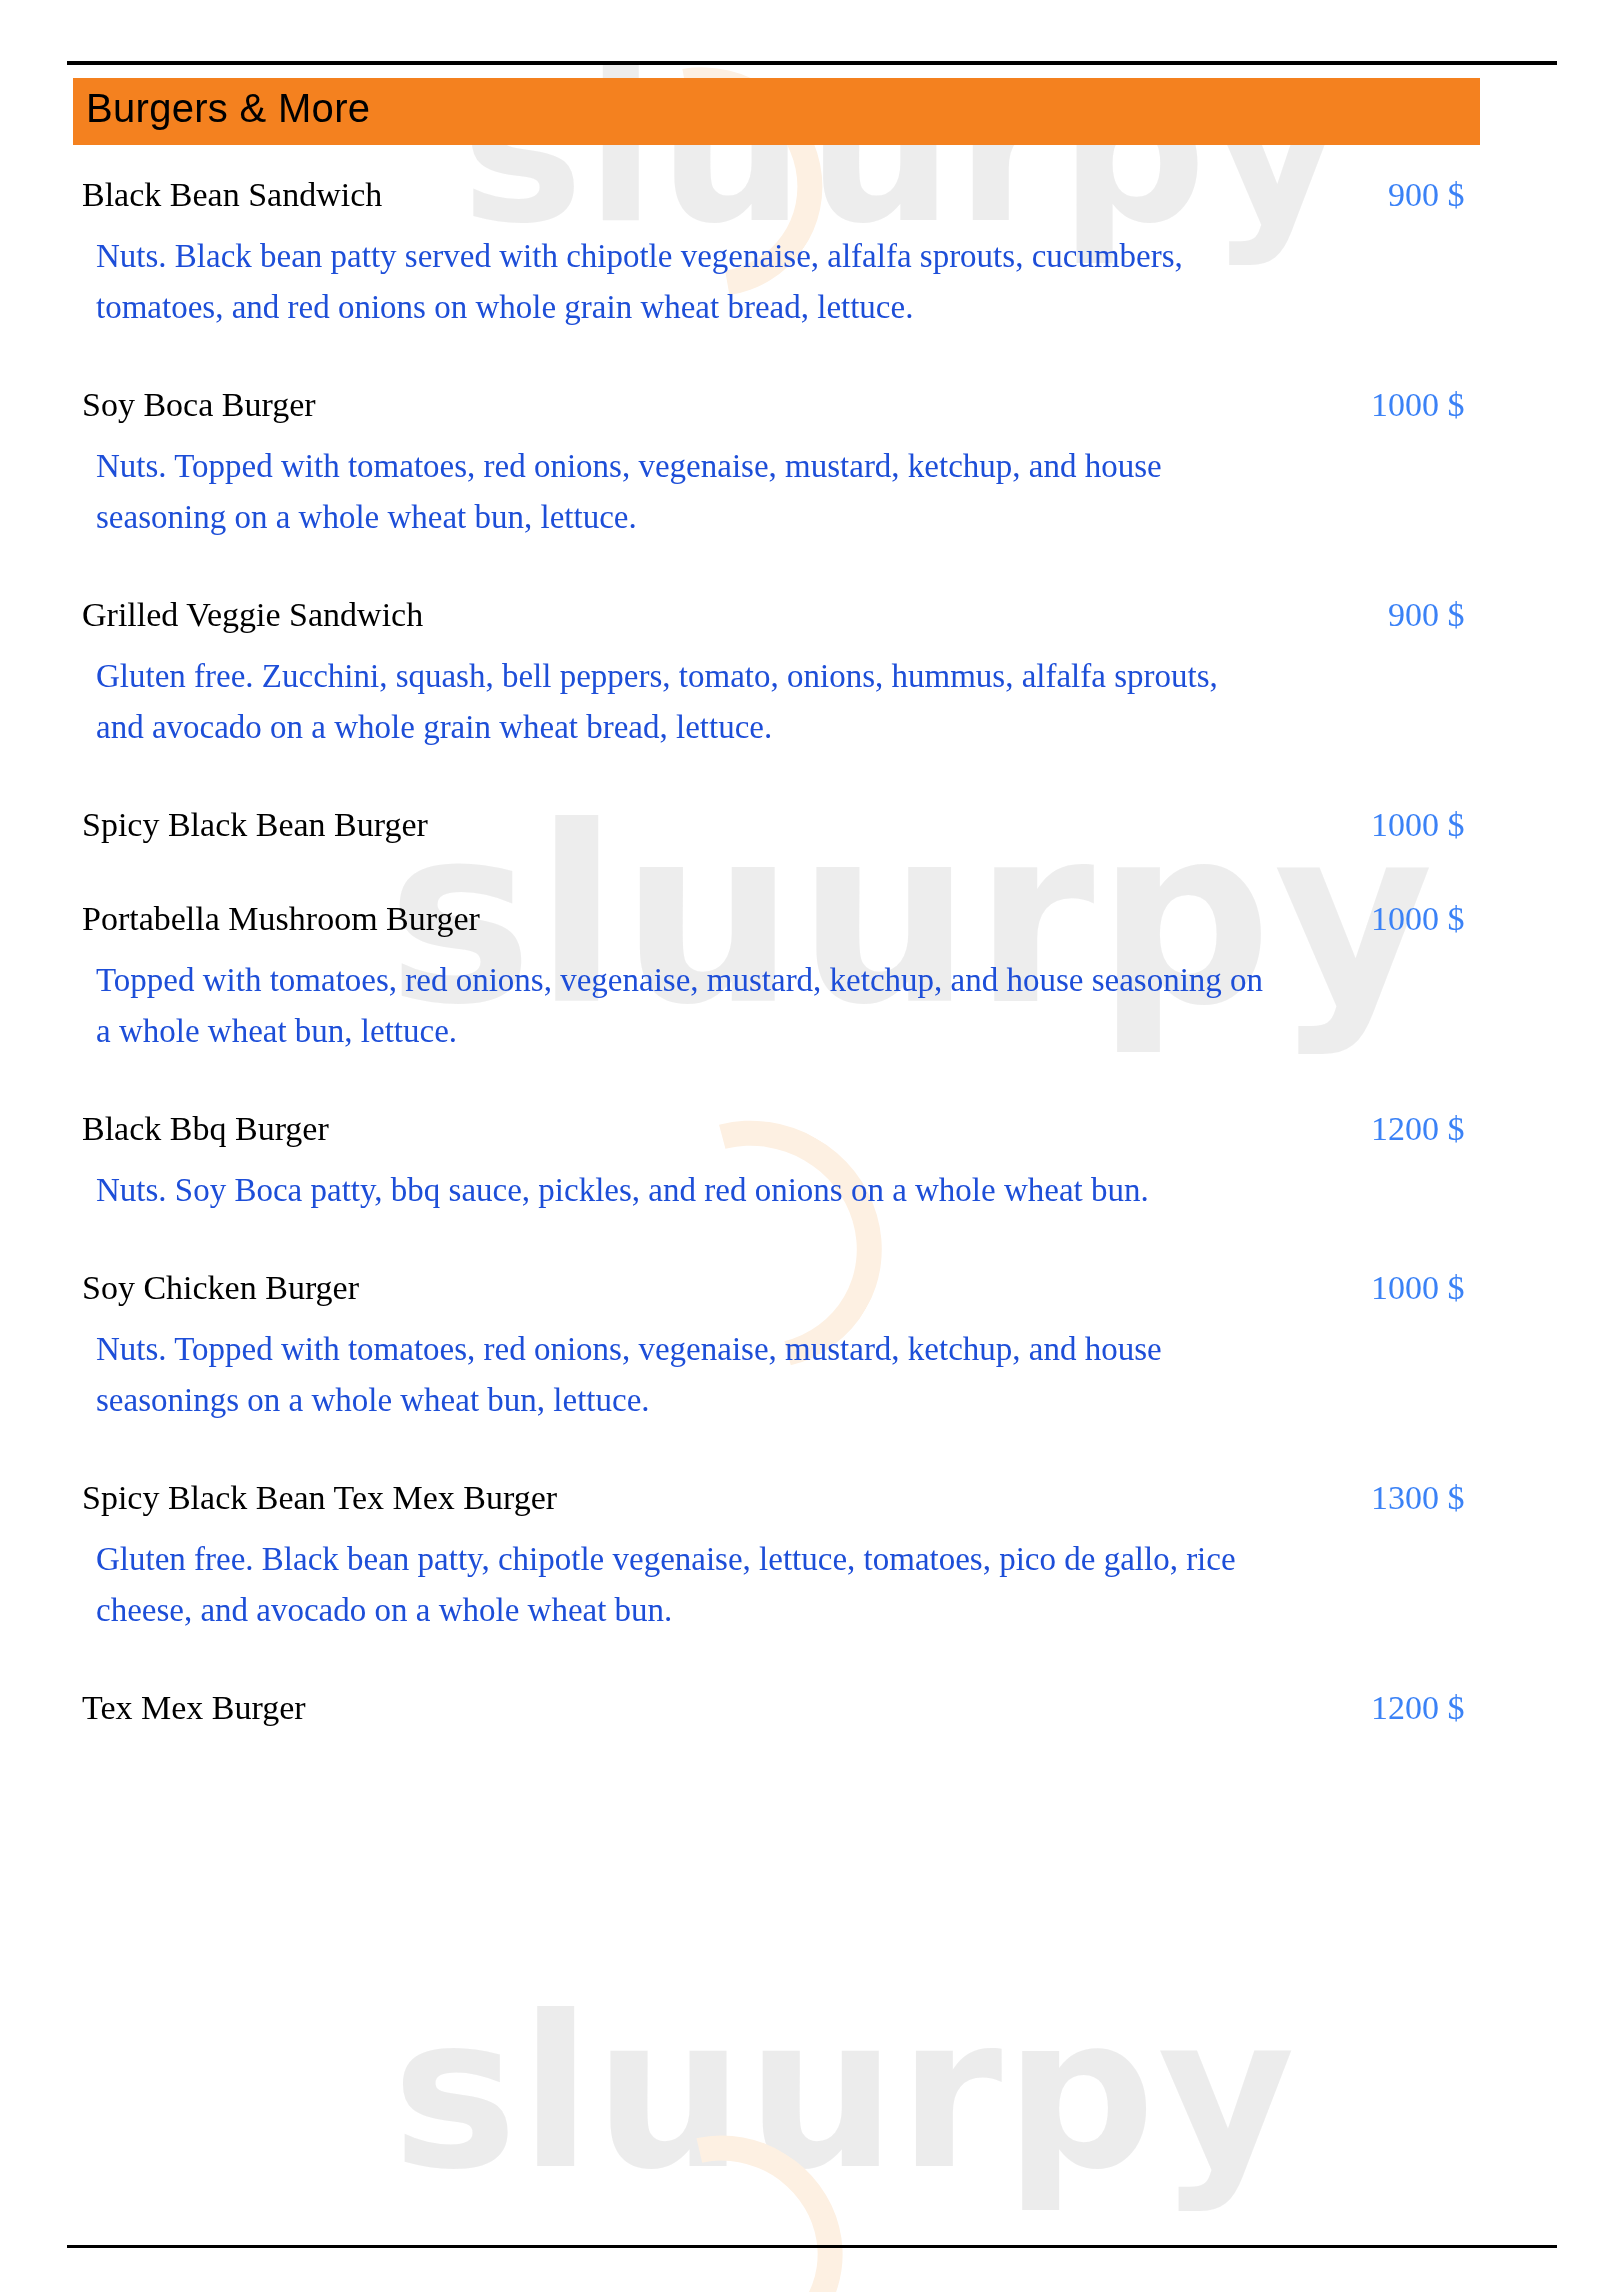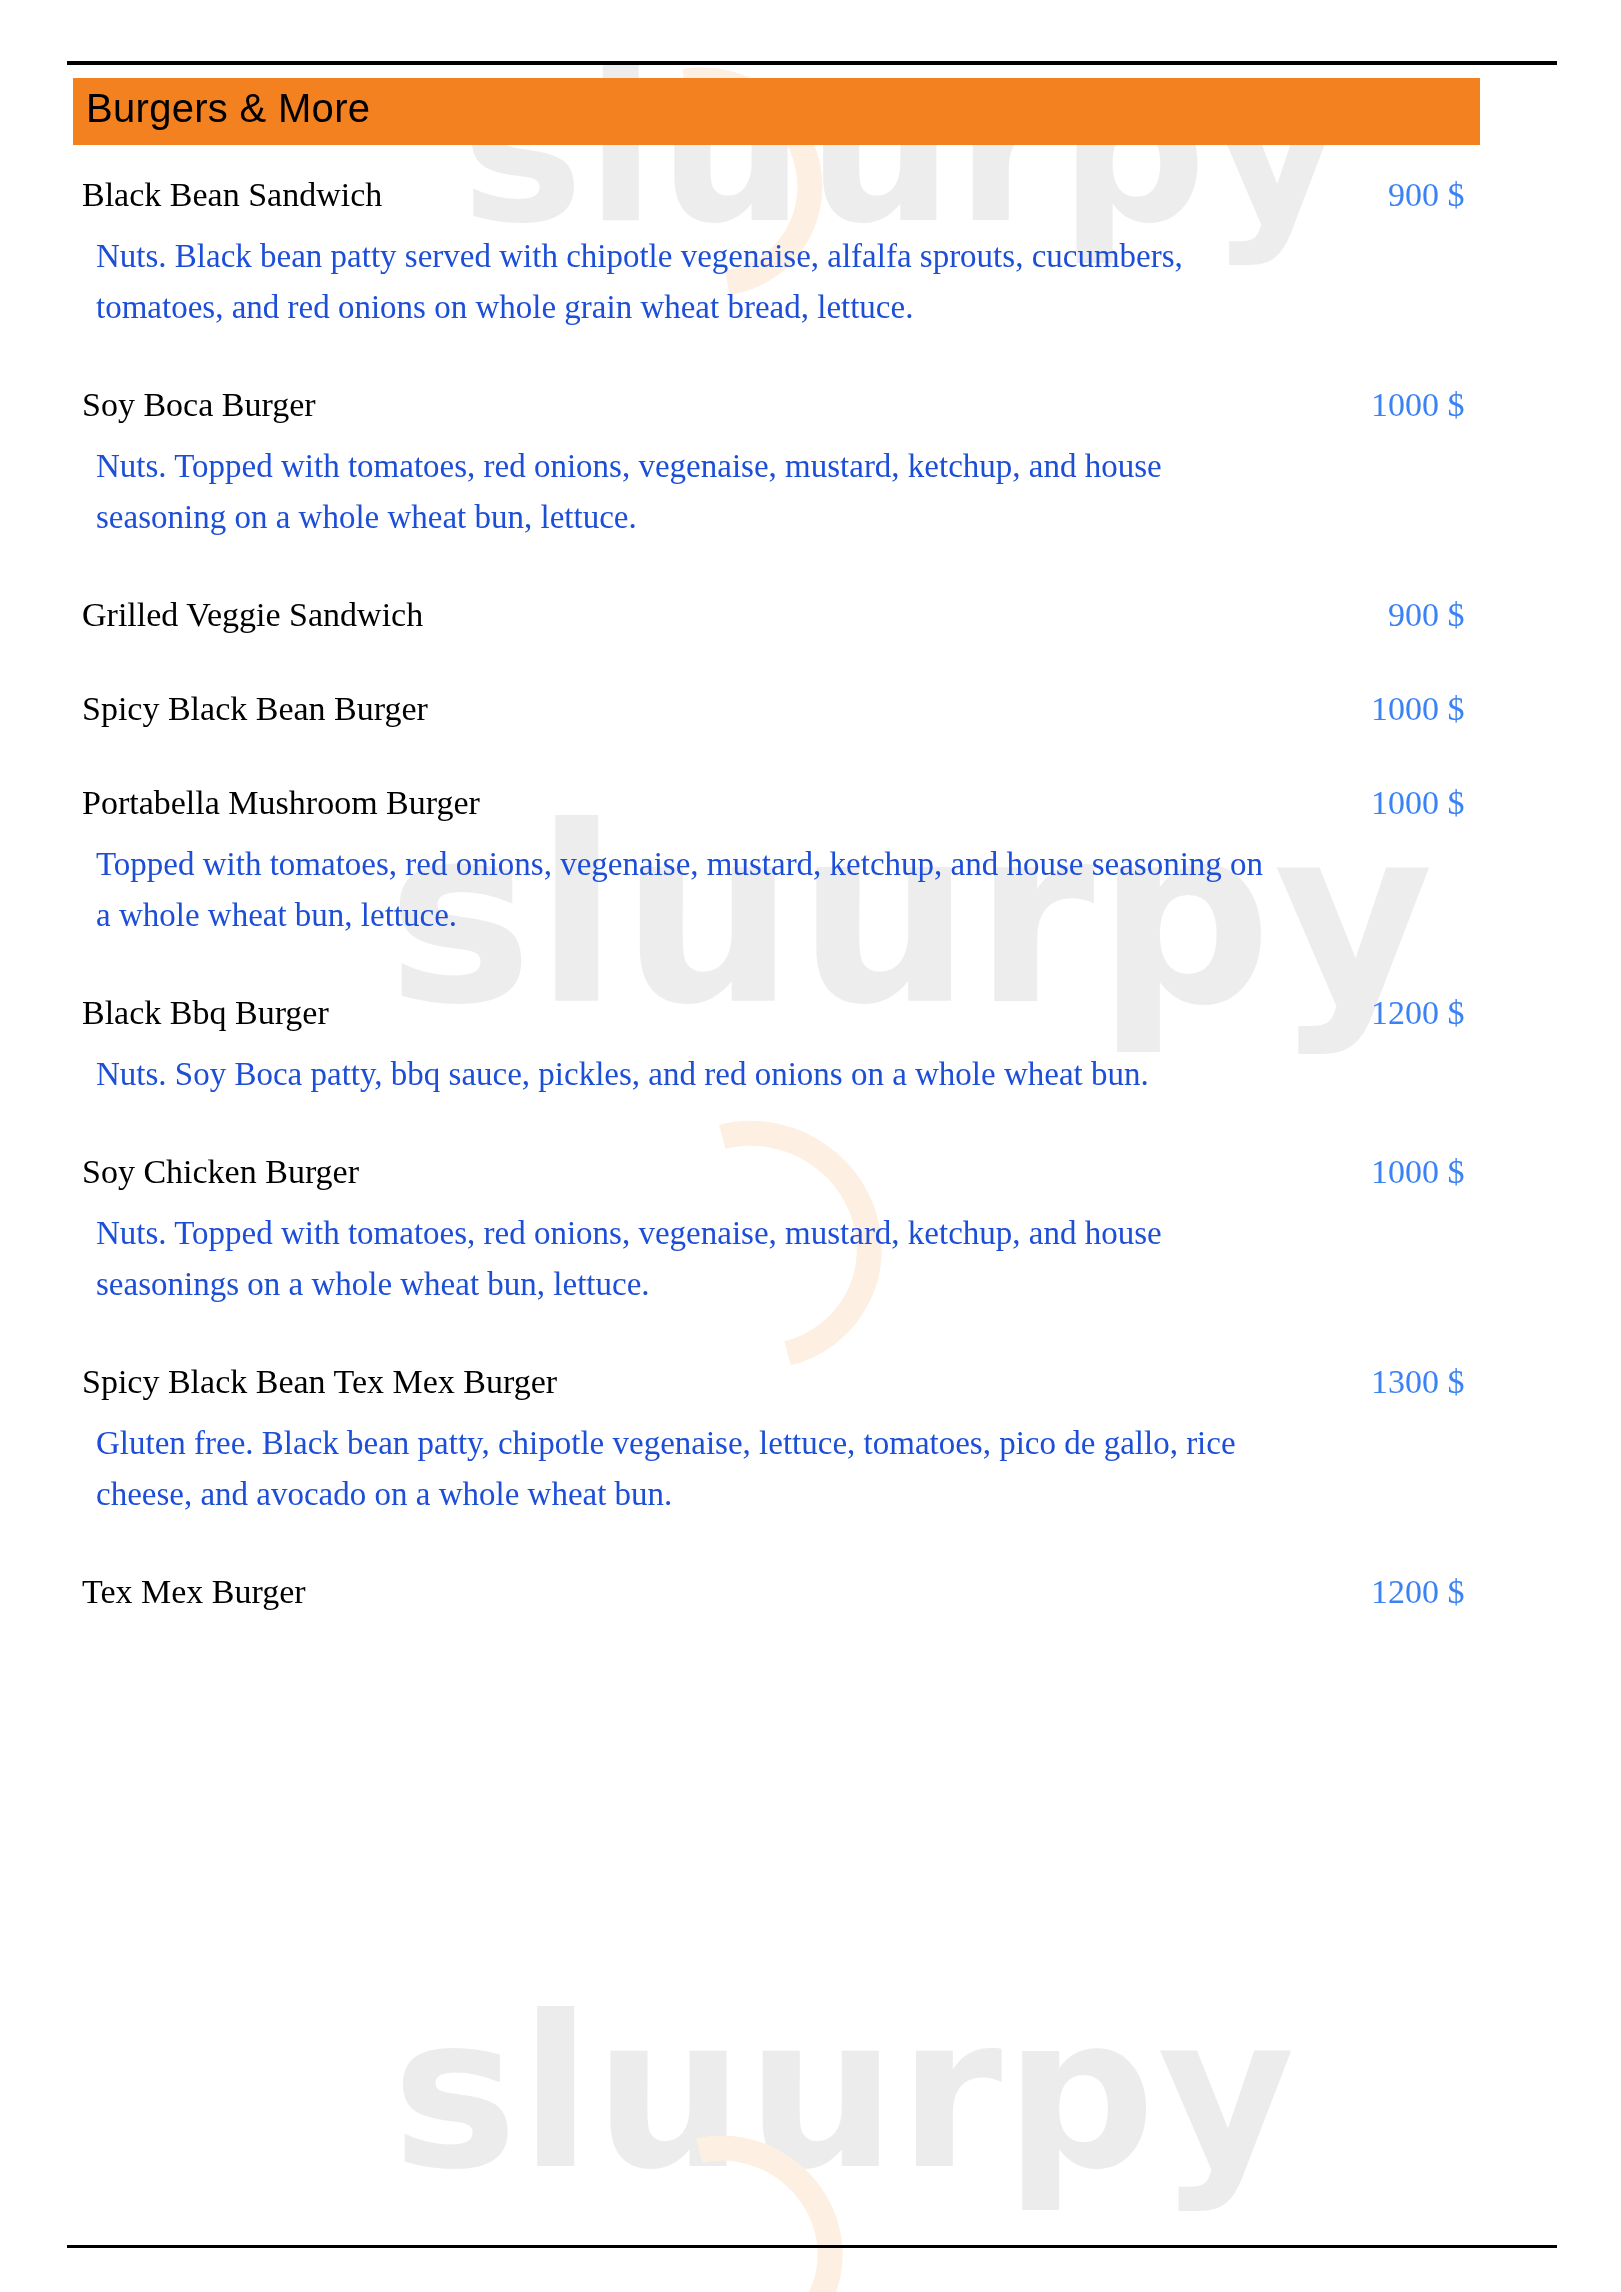--- a/index.html
+++ b/index.html
@@ -192,20 +192,21 @@
           <span class="item-price">1000 $</span>
         </div>
         <p class="item-desc">Nuts. Topped with tomatoes, red onions, vegenaise, mustard, ketchup, and house seasoning on a whole wheat bun, lettuce.</p>
       </div>
 
       <div class="menu-item">
         <div class="item-head">
           <span class="item-name">Grilled Veggie Sandwich</span>
           <span class="item-price">900 $</span>
         </div>
+        <p class="item-desc">Gluten free. Zucchini, squash, bell peppers, tomato, onions, hummus, alfalfa sprouts, and avocado on a whole grain wheat bread, lettuce.</p>
       </div>
 
       <div class="menu-item">
         <div class="item-head">
           <span class="item-name">Spicy Black Bean Burger</span>
           <span class="item-price">1000 $</span>
         </div>
       </div>
 
       <div class="menu-item">

